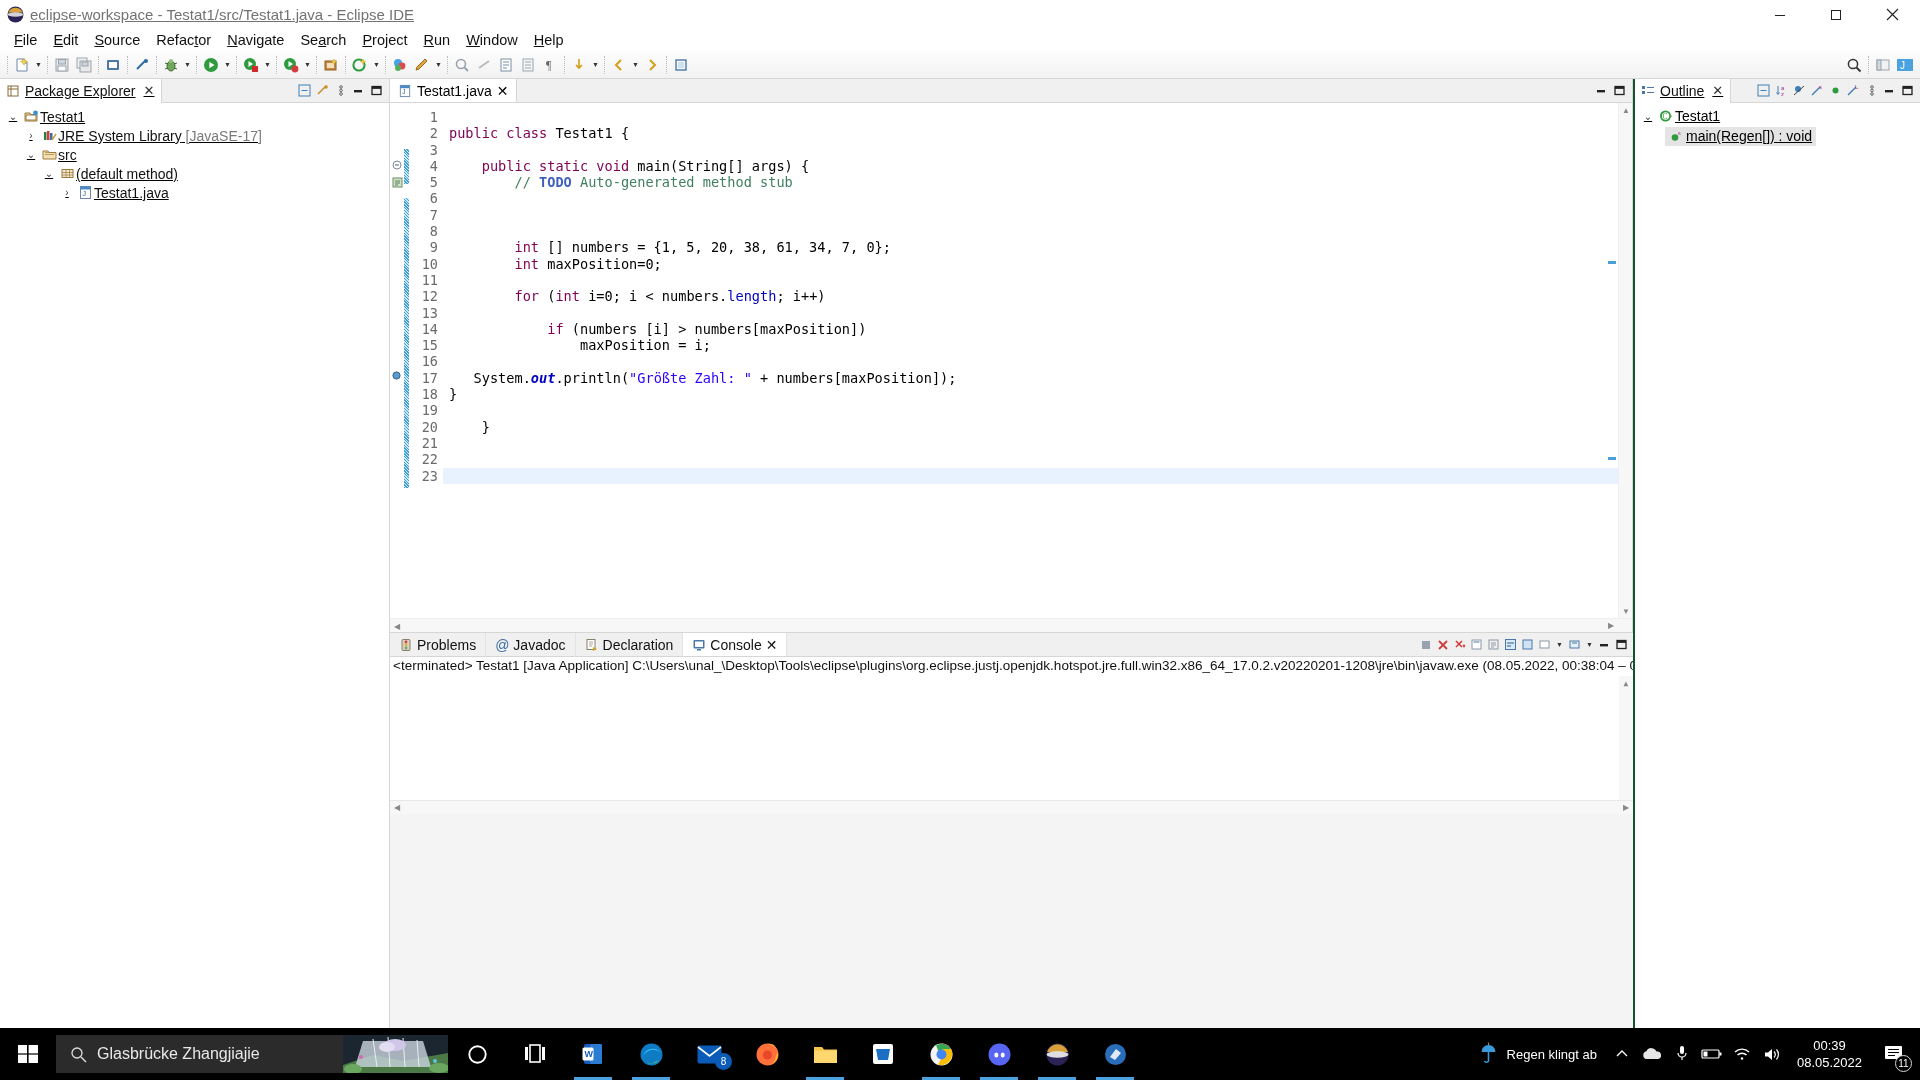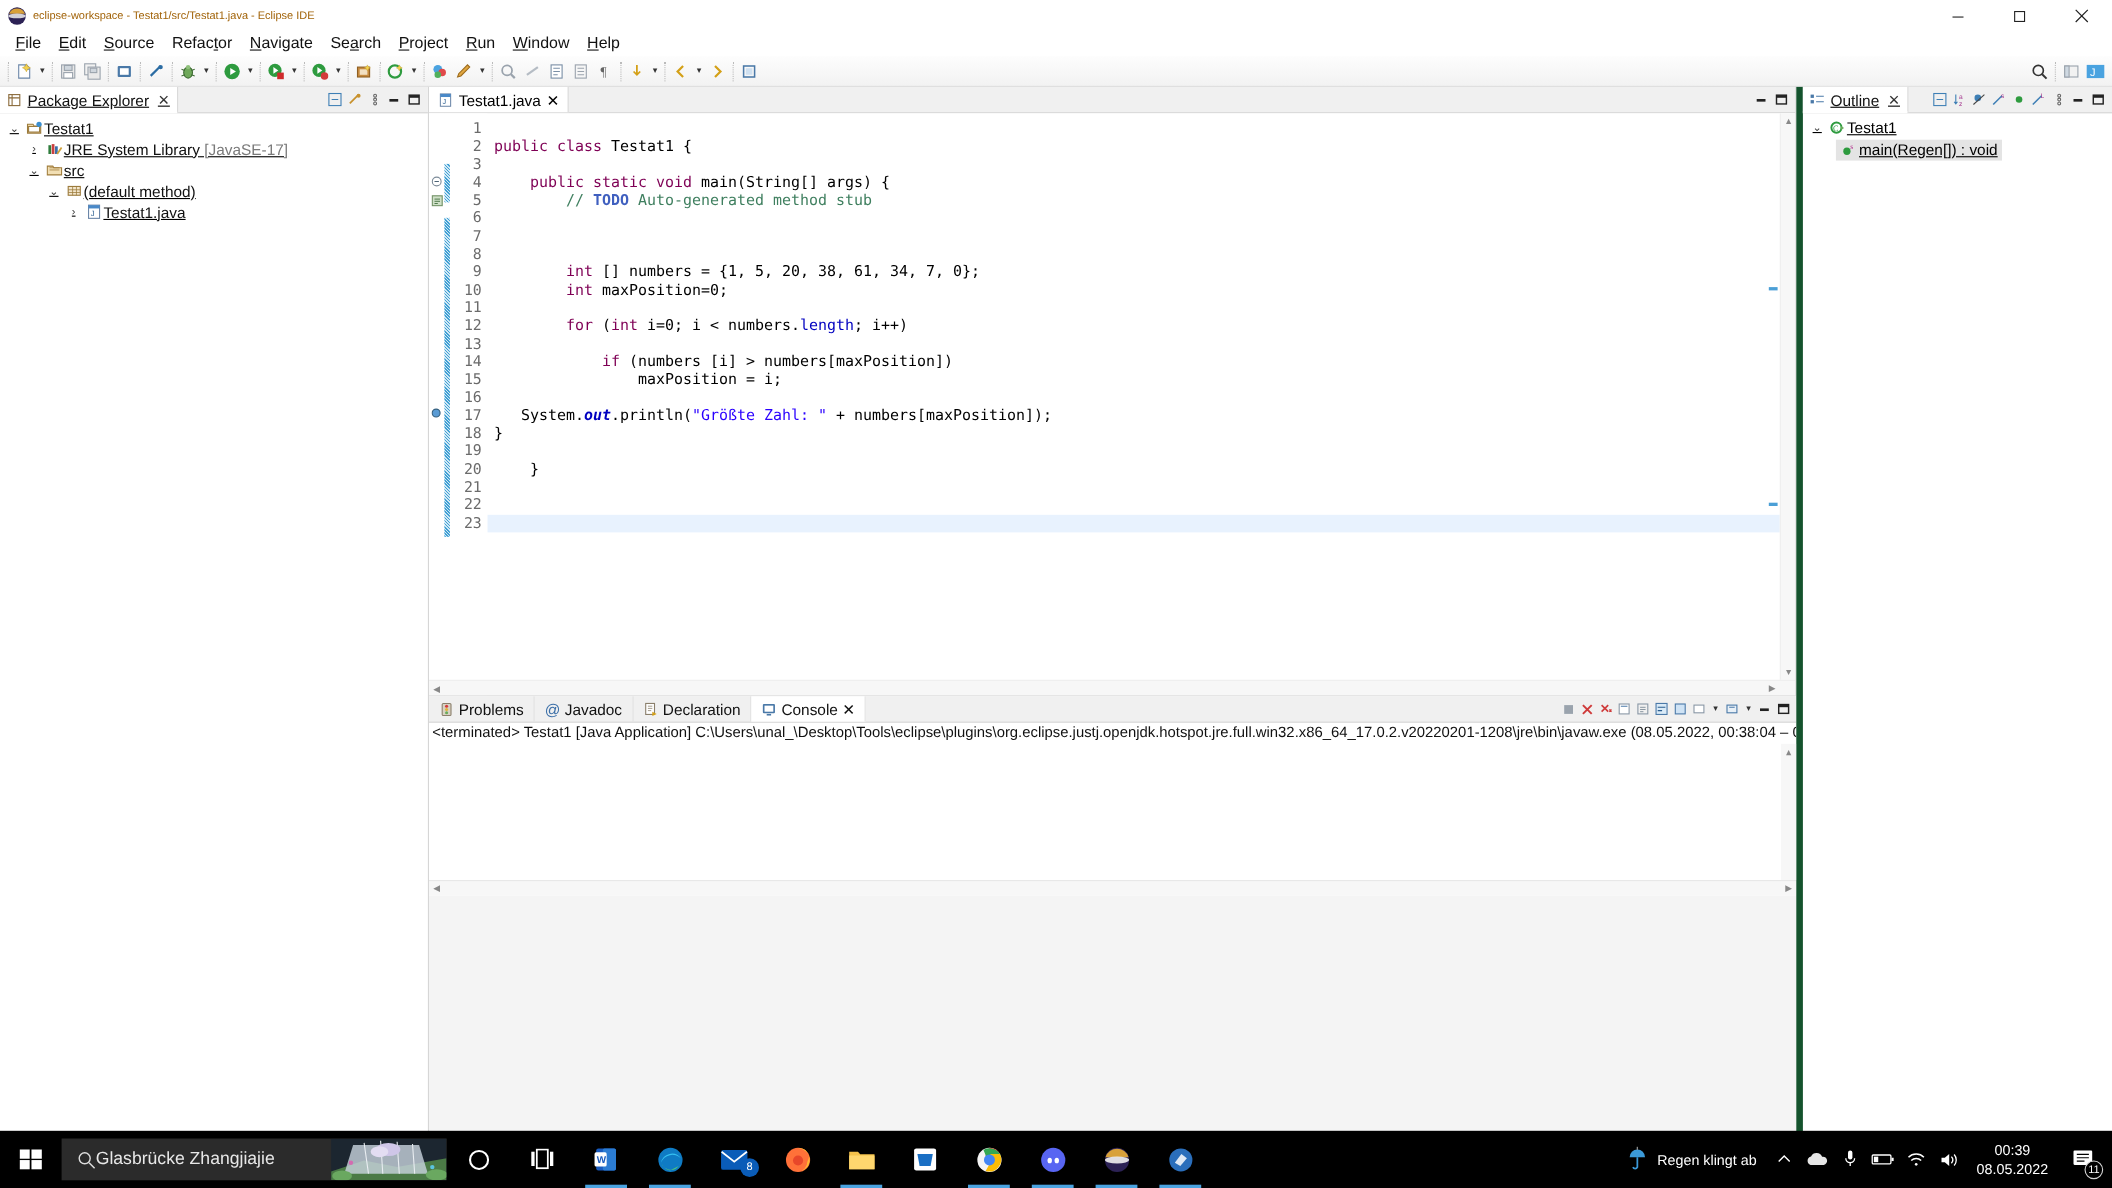--- a/index.html
+++ b/index.html
@@ -12,21 +12,21 @@
     -webkit-font-smoothing: antialiased;
   }
   .app { position:relative; width:1920px; height:1080px; display:flex; flex-direction:column; }
 
   
   .titlebar {
     height:29px; background:#ffffff; display:flex; align-items:center;
     border-bottom:0px solid #ddd; flex:0 0 29px;
   }
   .tb-icon { width:30px; display:flex; justify-content:center; align-items:center; }
-  .tb-title { font-size:10px; color:#a16207; letter-spacing:0px; }
+  .tb-title { font-size:15px; color:#737373; letter-spacing:0px;text-decoration:underline; }
   .tb-spacer { flex:1; }
   .winbtns { display:flex; height:29px; }
   .winbtn { width:56px; height:29px; display:flex; justify-content:center; align-items:center; font-size:14px; color:#222; }
 
   
   .menubar { height:22px; display:flex; align-items:center; padding-left:6px; background:#fff; flex:0 0 22px; }
   .menuitem { font-size:14.5px; color:#111; padding:1px 8px; white-space:nowrap; }
   .menuitem u { text-decoration:underline; }
 
   
@@ -100,21 +100,21 @@
   .str { color:#2a00ff; }
   .fld { color:#0000c0; }
   .stat { color:#0000c0; font-style:italic; font-weight:bold; }
   .hl-line { position:absolute; left:0; right:0; height:16.3px; background:#e8f2fe; }
   .ed-scroll-v { position:absolute; right:0; top:0; bottom:14px; width:14px; background:#f7f7f7; border-left:1px solid #eee;}
   .ed-scroll-h { position:absolute; left:0; right:0; bottom:0; height:14px; background:#f7f7f7; border-top:1px solid #eee;}
   .sb-arrow { width:14px; height:14px; display:flex; justify-content:center; align-items:center; font-size:8px; color:#888;}
   .ovr-mark { position:absolute; right:16px; width:8px; height:3px; background:#4b9fd6; }
 
   
-  .outline { width:287px; flex:0 0 287px; border-left:6px solid #14532d; background:#fff; }
+  .outline { width:287px; flex:0 0 287px; border-left:2px solid #14532d; background:#fff; }
   .outline-tree { font-size:14px; padding-top:3px; }
   .ol-row { display:flex; align-items:center; height:20px; white-space:nowrap;}
   .ol-row .sel { background:#e4e4e4; padding:0 4px; }
 
   
   .bottom { flex:0 0 182px; display:flex; flex-direction:column; border-top:1px solid #d6d6d6; background:#fff;}
   .btabs { height:24px; display:flex; align-items:stretch; background:#f0f0f0; border-bottom:1px solid #d6d6d6;}
   .btab { display:flex; align-items:center; gap:4px; padding:0 9px; font-size:14px; color:#111; border-right:1px solid #e2e2e2;}
   .btab.active { background:#fff; }
   .btab-tools { margin-left:auto; display:flex; align-items:center; gap:2px; padding-right:4px;}
@@ -131,22 +131,22 @@
   .sb-right { display:flex; align-items:center; gap:8px; padding-right:8px; }
   .hsplit { height:14px; background:#f7f7f7; border-top:1px solid #e8e8e8; display:flex; align-items:center;}
 
   
   .taskbar {
     position:absolute; left:0; bottom:0; width:1920px; height:52px;
     background:#000000; display:flex; align-items:center; color:#fff; z-index:20;
   }
   .start { width:56px; height:52px; display:flex; justify-content:center; align-items:center; }
   .searchbox {
-    width:350px; height:38px; background:#2b2b2b; display:flex; align-items:center;
-    padding-left:14px; position:relative; overflow:hidden;
+    width:392px; height:38px; background:#2b2b2b; display:flex; align-items:center;
+    gap:10px; padding-left:14px; position:relative; overflow:hidden;
   }
   .searchbox .stext { font-size:16px; color:#e8e8e8; }
   .search-thumb { position:absolute; right:0; top:0; width:105px; height:38px; }
   .tbicon { width:58px; height:52px; display:flex; justify-content:center; align-items:center; position:relative;}
   .tbicon.active::after { content:""; position:absolute; bottom:0; left:10px; right:10px; height:3px; background:#4aa3e0; }
   .tray { margin-left:auto; display:flex; align-items:center; gap:0px; padding-right:4px; }
   .wx { display:flex; align-items:center; gap:10px; padding:0 10px; }
   .wx-text { font-size:13px; color:#fff; }
   .trayicon { width:30px; height:52px; display:flex; justify-content:center; align-items:center; }
   .clock { display:flex; flex-direction:column; align-items:center; justify-content:center; font-size:13px; line-height:17px; padding:0 10px; }

